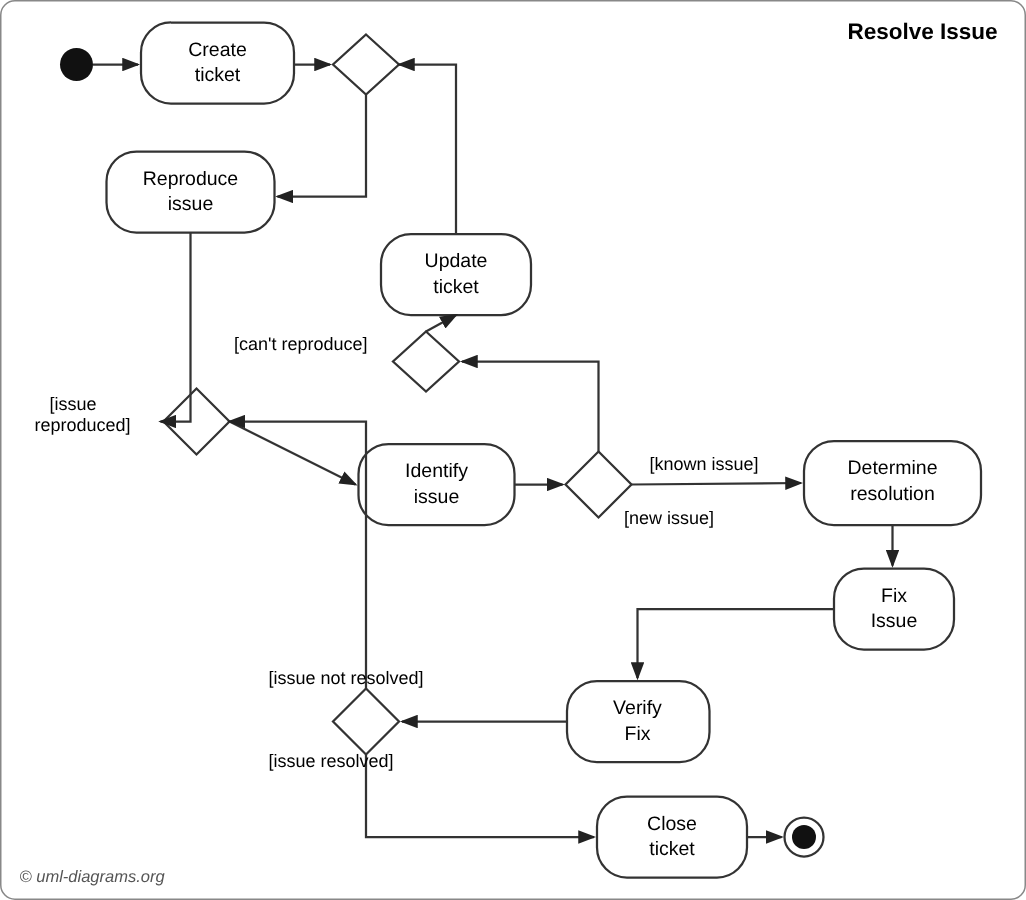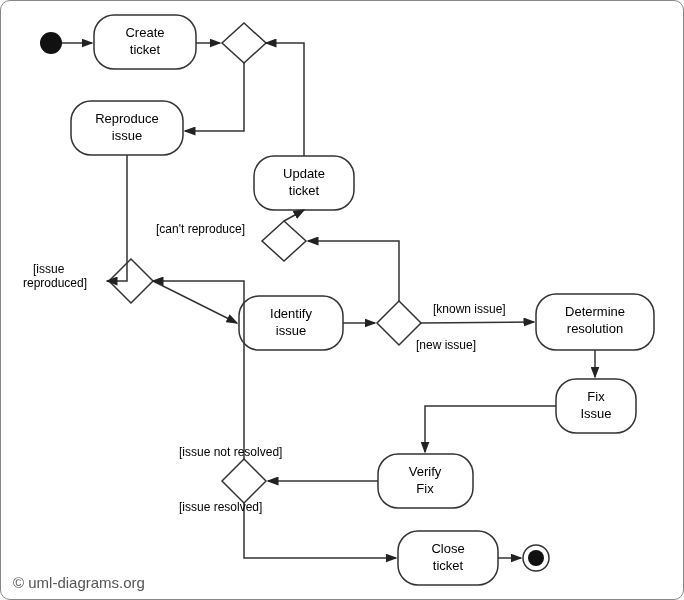--- a/index.html
+++ b/index.html
@@ -30,20 +30,21 @@
       position: absolute;
       top: 0; left: 0;
       width: 684px;
       height: 600px;
     }
   </style>
 </head>
 <body>
 
 <div class="diagram-container">
+  <span class="title">Resolve Issue</span>
 
   <svg xmlns="http://www.w3.org/2000/svg" style="position:absolute;top:0;left:0;width:684px;height:600px;">
     <defs>
       <marker id="arr" markerWidth="8" markerHeight="6" refX="7" refY="3" orient="auto">
         <polygon points="0 0, 8 3, 0 6" fill="#222"></polygon>
       </marker>
     </defs>
 
     <circle cx="50" cy="42" r="11" fill="#111"></circle>
 
@@ -132,15 +133,15 @@
     <text x="432" y="312" font-size="12" fill="#000">[known issue]</text>
 
     <text x="415" y="348" font-size="12" fill="#000">[new issue]</text>
 
     <text x="178" y="455" font-size="12" fill="#000">[issue not resolved]</text>
 
     <text x="178" y="510" font-size="12" fill="#000">[issue resolved]</text>
 
   </svg>
 
-  <span style="position:absolute;bottom:8px;left:12px;font-size:15px;color:#555;">© uml-diagrams.org</span>
+  <span style="position:absolute;bottom:8px;left:12px;font-size:11px;color:#555;font-style:italic;">© uml-diagrams.org</span>
 
 </div>
 
 </body></html>

